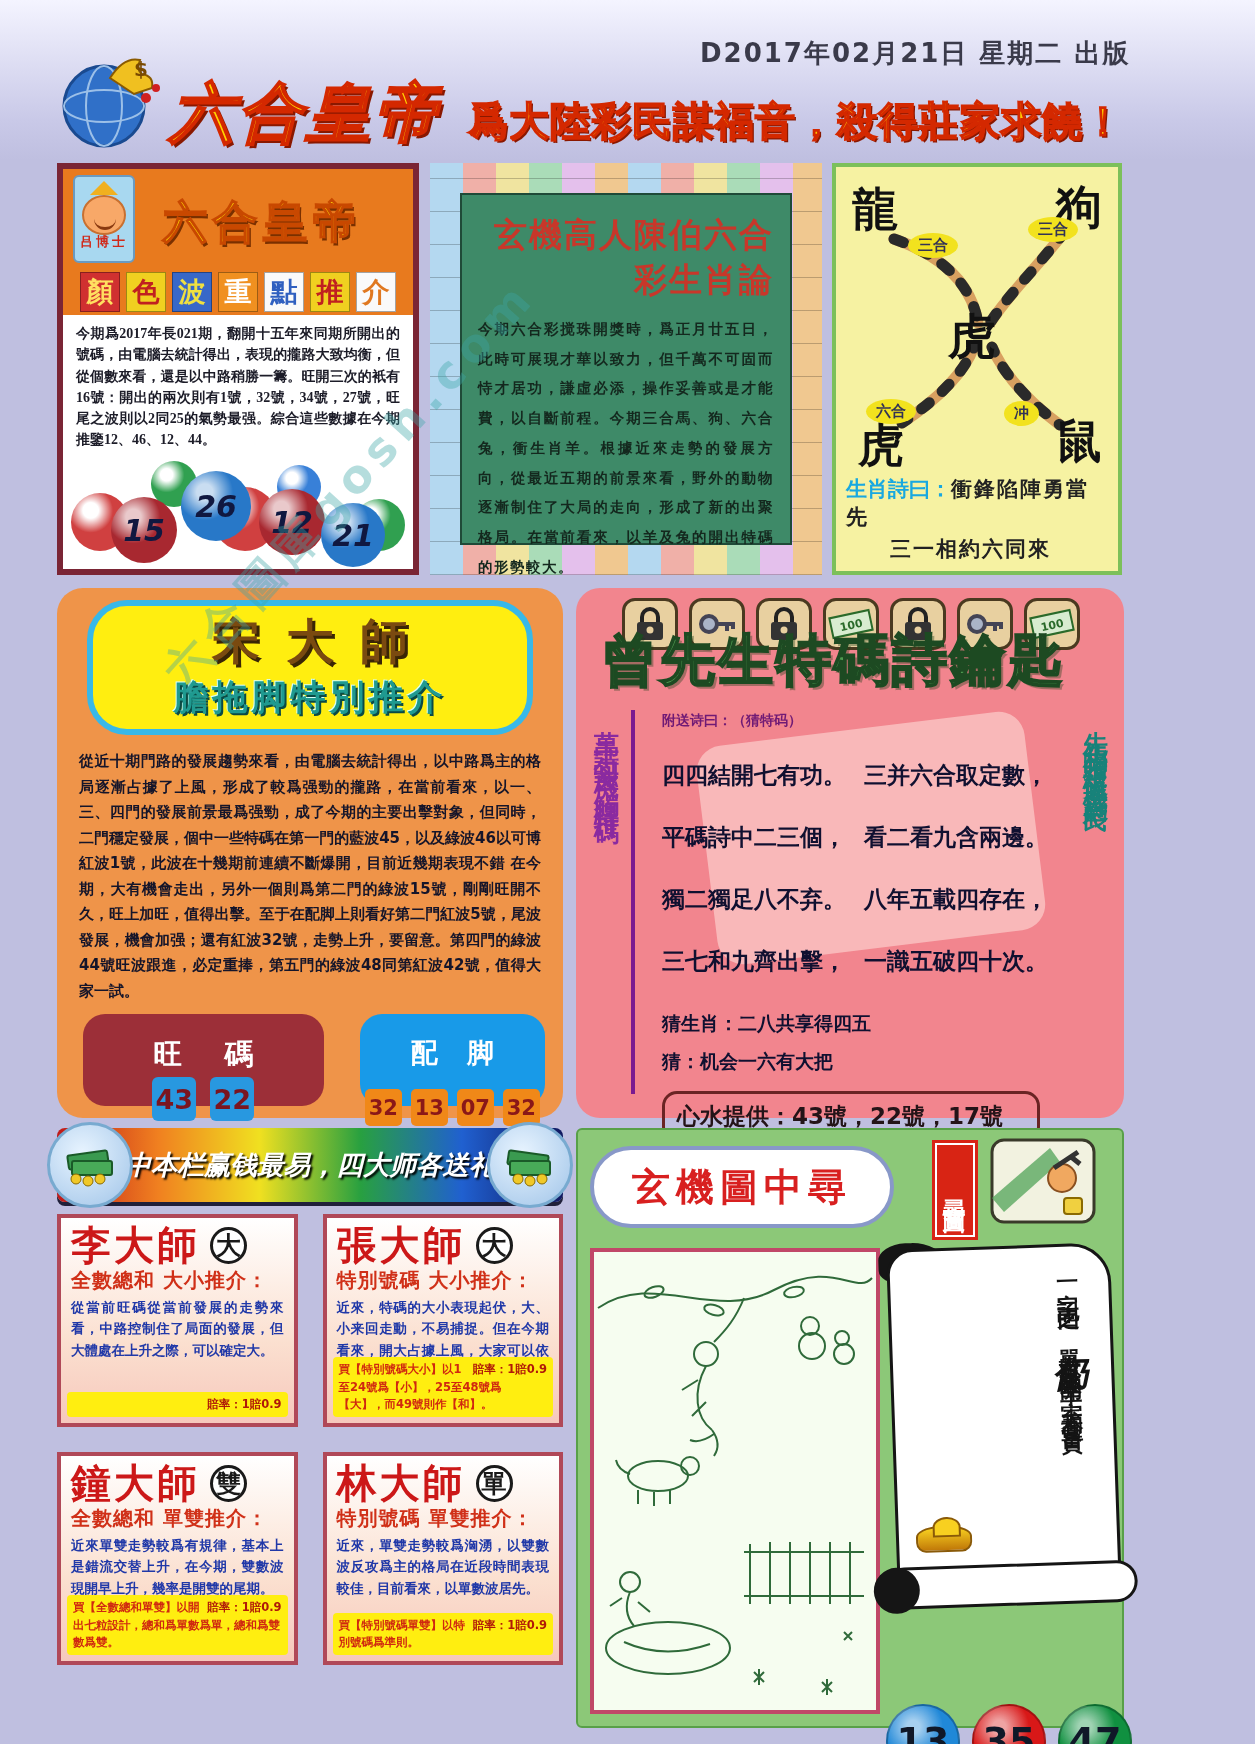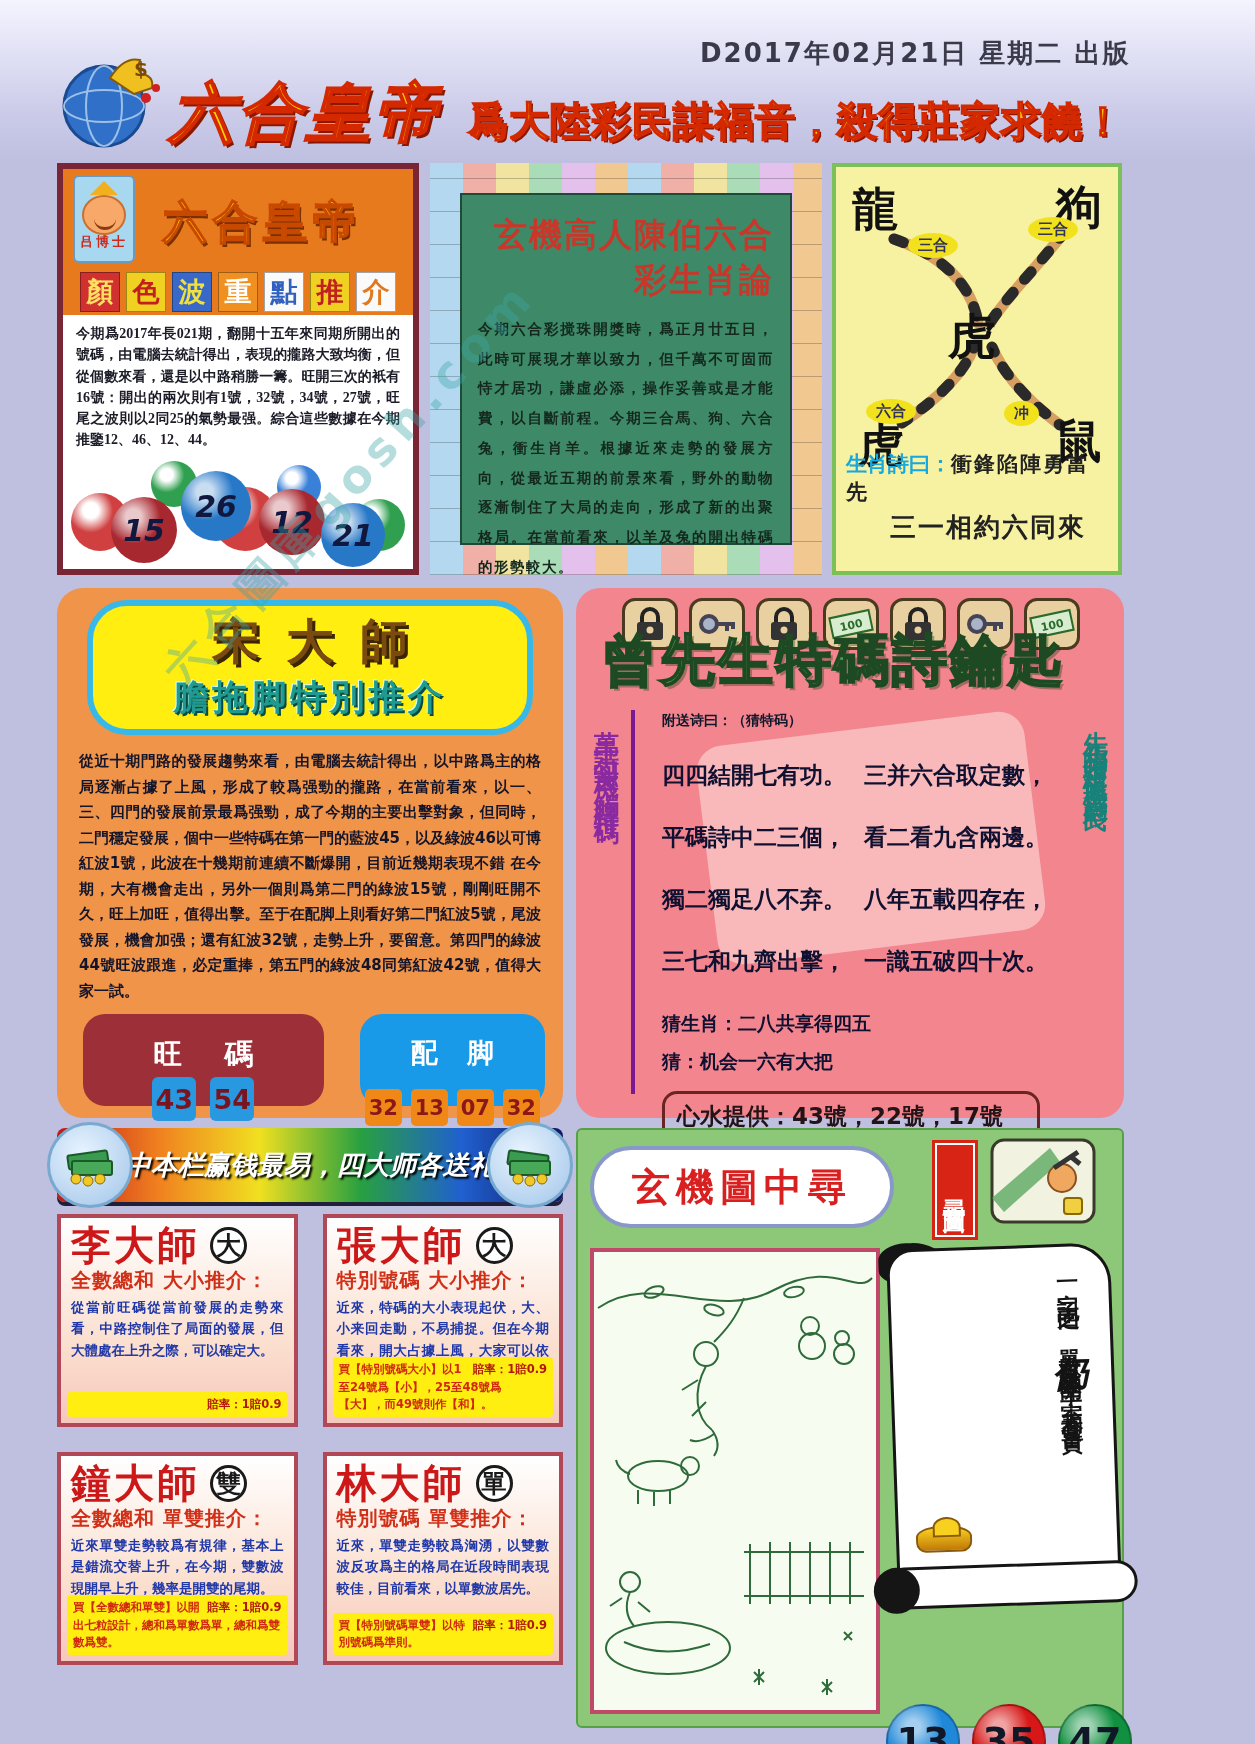--- a/index.html
+++ b/index.html
@@ -59,21 +59,21 @@
   .zc-tl{left:16px;top:12px;font-size:46px;} .zc-tr{right:16px;top:10px;font-size:46px;}
   .zc-c{left:112px;top:138px;font-size:48px;} .zc-bl{left:22px;top:248px;font-size:46px;}
   .zc-br{right:16px;top:244px;font-size:46px;}
   .zrel { position:absolute; background:#f2e21e; border-radius:50%; padding:3px 10px;
           font-size:15px; font-weight:bold; color:#335; }
   .zr-tl{left:72px;top:66px;} .zr-tr{left:192px;top:50px;} .zr-bl{left:30px;top:232px;} .zr-br{left:168px;top:234px;}
   .zarcs { position:absolute; left:0; top:24px; }
   .zpoem { position:absolute; left:10px; right:8px; bottom:8px; font-family:"Liberation Serif", serif; }
   .zpoem .lbl { color:#18a8e0; font-weight:bold; font-size:21px; }
   .zpoem .l1 { font-size:21px; font-weight:bold; color:#222; display:inline; letter-spacing:2px; }
-  .zpoem .l2 { font-size:26px; font-weight:bold; color:#222; letter-spacing:2px; margin:4px 0 18px 44px; }
+  .zpoem .l2 { font-size:21px; font-weight:bold; color:#222; letter-spacing:2px; margin:4px 0 0 44px; }
 
   
   .song { position:absolute; left:57px; top:588px; width:506px; height:530px;
           background:#ef9449; border-radius:26px; }
   .song-title { width:446px; margin:12px auto 0; background:#ffee10; border:6px solid #38b8e8;
                 border-radius:40px; text-align:center; padding:4px 0 8px; }
   .song-t1 { font-size:48px; font-weight:bold; color:#7a4a10; letter-spacing:26px; text-indent:26px;
              text-shadow:3px 3px 0 #3a2505; }
   .song-t2 { font-size:35px; font-weight:bold; color:#1f9a90; letter-spacing:4px;
              text-shadow:2px 2px 0 #0a4a45, -1px -1px 0 #d8fff8; }
@@ -99,21 +99,21 @@
   .zicon { width:56px; height:52px; background:#e8d0a0; border:3px solid #4a3a20; border-radius:13px;
            display:flex; align-items:center; justify-content:center; }
   .zeng-title { position:absolute; top:36px; left:26px; width:500px; font-size:55px; font-weight:bold;
                 color:#4f9a50; -webkit-text-stroke:2px #1d4a22; text-shadow:3px 3px 0 rgba(20,60,20,.35);
                 letter-spacing:3px; white-space:nowrap; }
   .zvert-l { position:absolute; left:14px; top:122px; writing-mode:vertical-rl; font-size:25px; font-weight:bold;
              color:#8a2aa0; letter-spacing:9px; border-right:4px solid #7a1a90; padding-right:8px; height:384px; }
   .zvert-r { position:absolute; right:12px; top:122px; writing-mode:vertical-rl; font-size:25px; font-weight:bold;
              color:#18827a; letter-spacing:8px; height:390px; }
   .zcontent { position:absolute; left:86px; right:64px; top:124px; }
-  .znote { font-size:14px; font-weight:bold; color:#0f172a; }
+  .znote { font-size:14px; font-weight:bold; color:#701a75; }
   .zpoemgrid { display:grid; grid-template-columns:1fr 1fr; column-gap:6px; row-gap:31px; margin-top:30px;
                font-size:23px; font-weight:bold; color:#101030; }
   .zguess { margin-top:28px; font-family:"Liberation Serif", serif; font-size:19px; font-weight:bold; color:#101030; line-height:2.0; }
   .ztips { margin-top:10px; border:3px solid #6a2424; border-radius:15px; padding:7px 12px;
            font-size:23px; font-weight:bold; color:#241418; width:95%; }
 
   
   .banner { position:absolute; left:57px; top:1128px; width:506px; height:74px; border-radius:8px;
             background:linear-gradient(90deg,#c01818,#f08020,#f0e020,#28a040,#2060d0,#101860);
             display:flex; align-items:center; justify-content:center; box-shadow:0 4px 0 #20203a; }
@@ -265,21 +265,21 @@
     <div class="song-title">
       <div class="song-t1">宋大師</div>
       <div class="song-t2">膽拖脚特別推介</div>
     </div>
     <div class="song-body">從近十期門路的發展趨勢來看，由電腦去統計得出，以中路爲主的格局逐漸占據了上風，形成了較爲强勁的攏路，在當前看來，以一、三、四門的發展前景最爲强勁，成了今期的主要出擊對象，但同時，二門穩定發展，個中一些特碼在第一門的藍波45，以及綠波46以可博紅波1號，此波在十幾期前連續不斷爆開，目前近幾期表現不錯 在今期，大有機會走出，另外一個則爲第二門的綠波15號，剛剛旺開不久，旺上加旺，值得出擊。至于在配脚上則看好第二門紅波5號，尾波發展，機會加强；還有紅波32號，走勢上升，要留意。第四門的綠波44號旺波跟進，必定重捧，第五門的綠波48同第紅波42號，值得大家一試。</div>
     <div class="pills">
       <div class="pill-hot">
         <div class="pill-lbl">旺 碼</div>
         <div class="chips">
           <span class="chip-b">43</span>
-          <span class="chip-b">54</span>
+          <span class="chip-b">22</span>
         </div>
       </div>
       <div class="pill-pair">
         <div class="pill-lbl" style="letter-spacing:10px; text-indent:10px; font-size:27px;">配 脚</div>
         <div class="chips-sm">
           <span class="chip-o">32</span>
           <span class="chip-o">13</span>
           <span class="chip-o">07</span>
           <span class="chip-o">32</span>
         </div>

